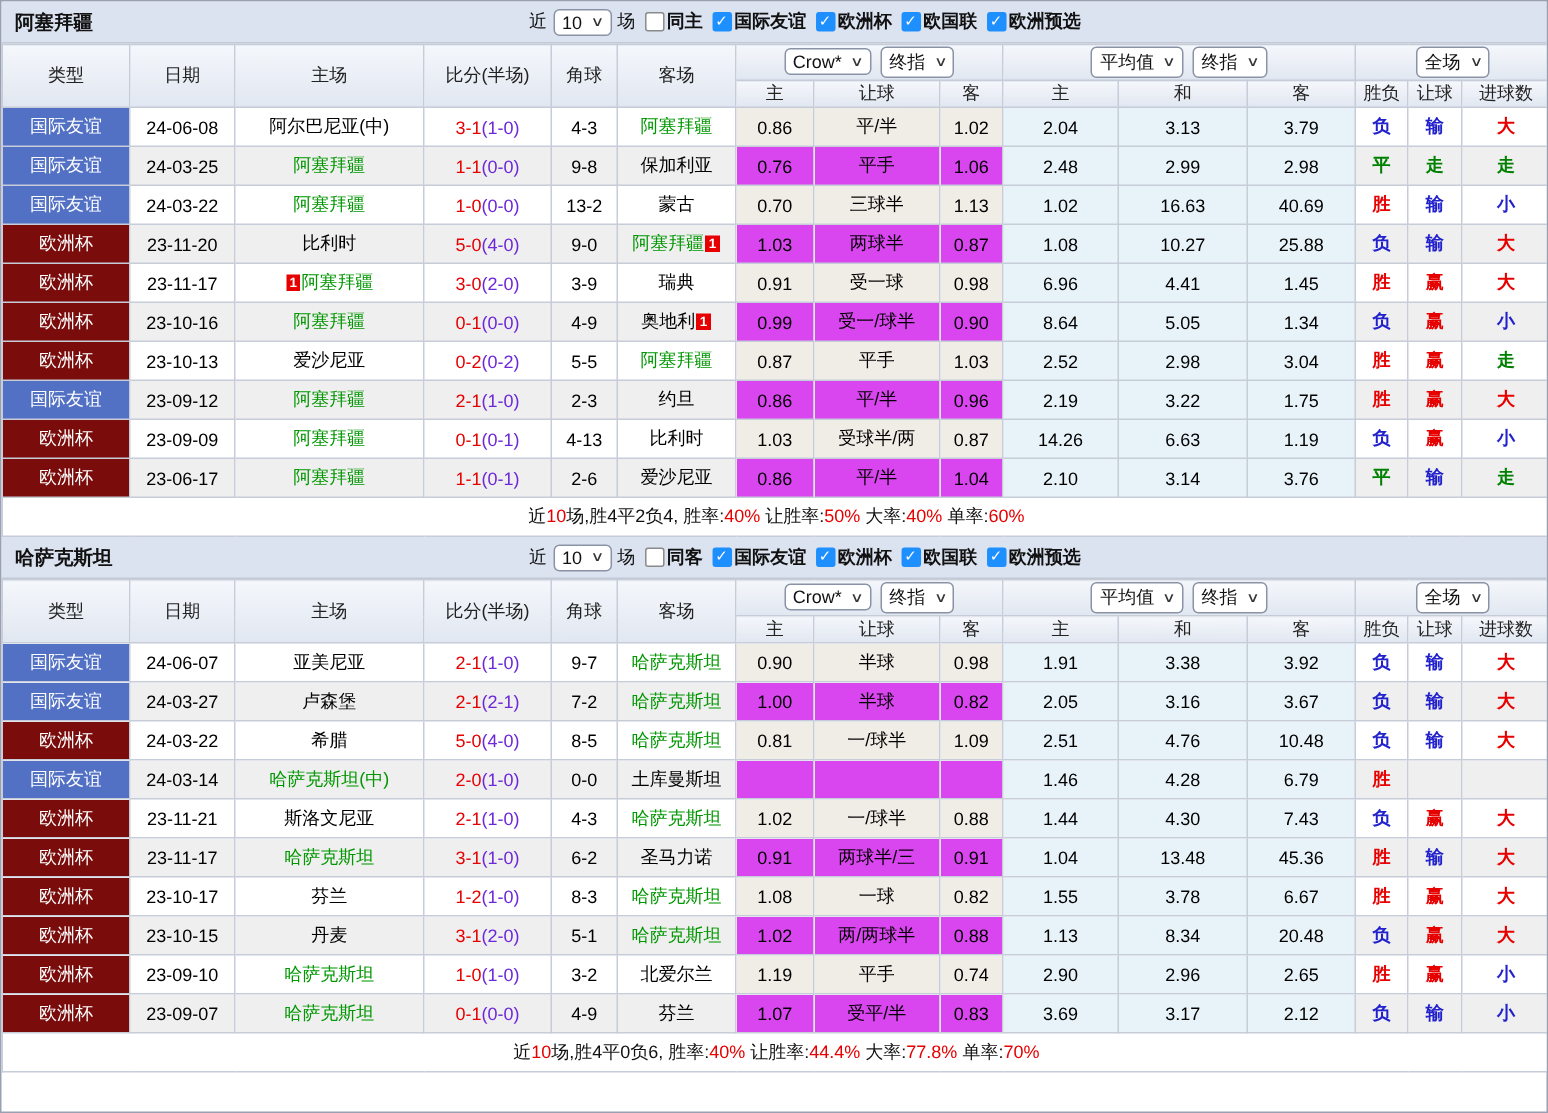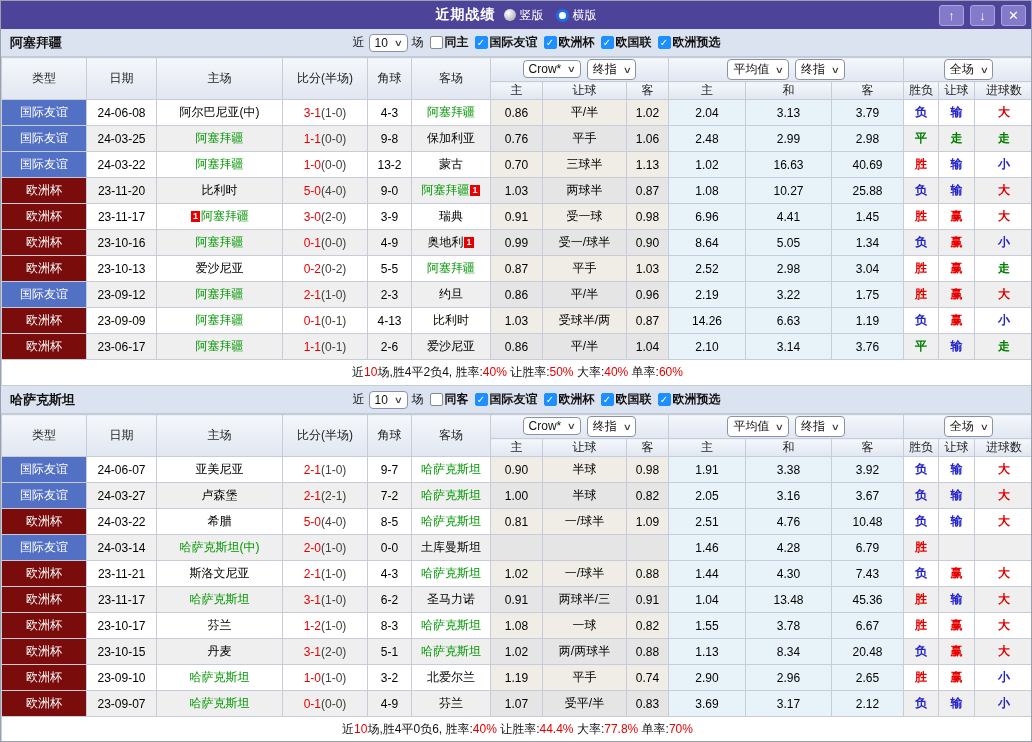--- a/index.html
+++ b/index.html
@@ -39,55 +39,35 @@
   thead th { background:linear-gradient(#F4F7FB, #E1E7F1); font-weight:normal; color:#222; }
   thead tr.hr1 th { height:24px; }
   thead tr.hr2 th { height:18px; }
   thead .fake-select { margin:0 3px; }
   tbody td { height:26px; }
   tr.odd  td { background:#FFFFFF; }
   tr.even td { background:#F0EFEF; }
   td.league-blue { background:#5271C5 !important; color:#fff; }
   td.league-red  { background:#7A0C0C !important; color:#fff; }
   tr.odd  td.cream { background:#F0EDE7; }
-  tr.even td.cream { background:#e5e5e5; }
+  tr.even td.cream { background:#d946ef; }
   td.lblue { background:#E8F3F9 !important; }
   .team-green { color:#009700; }
   .score-full { color:#E60000; }
-  .score-half { color:#404040; }
+  .score-half { color:#6d28d9; }
   .badge { display:inline-block; background:#E60000; color:#fff; font-size:9px; line-height:11px; padding:0 2px;
            margin:0 1px; font-weight:bold; vertical-align:1px; }
   td.result { font-weight:bold; }
   tfoot td { height:26px; background:#fff; font-size:12px; color:#111; }
   tfoot .red { color:#E60000; }
 </style>
 </head>
 <body>
 
 <div class="window">
-  <div class="titlebar">
-    <div class="title-center">
-      <span class="win-title">近期战绩</span>
-      <span class="radio-group">
-          <span class="radio-item">
-            <span class="radio-dot off"></span>
-            <span class="radio-label">竖版</span>
-          </span>
-          <span class="radio-item">
-            <span class="radio-dot on"></span>
-            <span class="radio-label">横版</span>
-          </span>
-        </span>
-    </div>
-    <div class="tb-buttons">
-        <span class="tb-btn">↑</span>
-        <span class="tb-btn">↓</span>
-        <span class="tb-btn">✕</span>
-      </div>
-  </div>
 
   <div>
     <div class="section-filter">
       <span class="team-name">阿塞拜疆</span>
       <span class="filter-controls">
           <span>近</span>
           <span class="fake-select">
             <span>10</span>
             <span class="sel-arrow">∨</span>
           </span>

